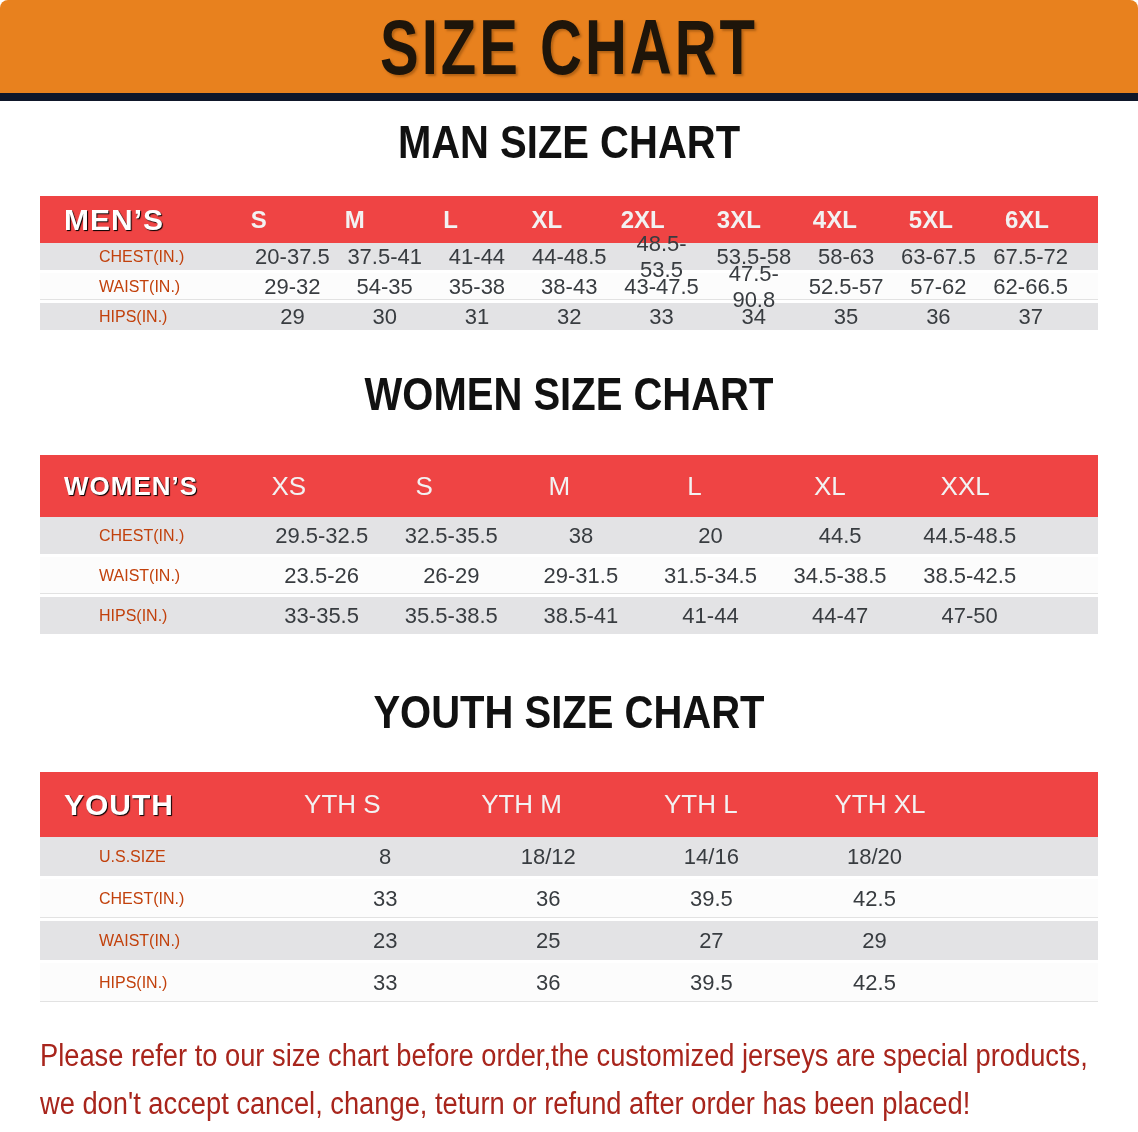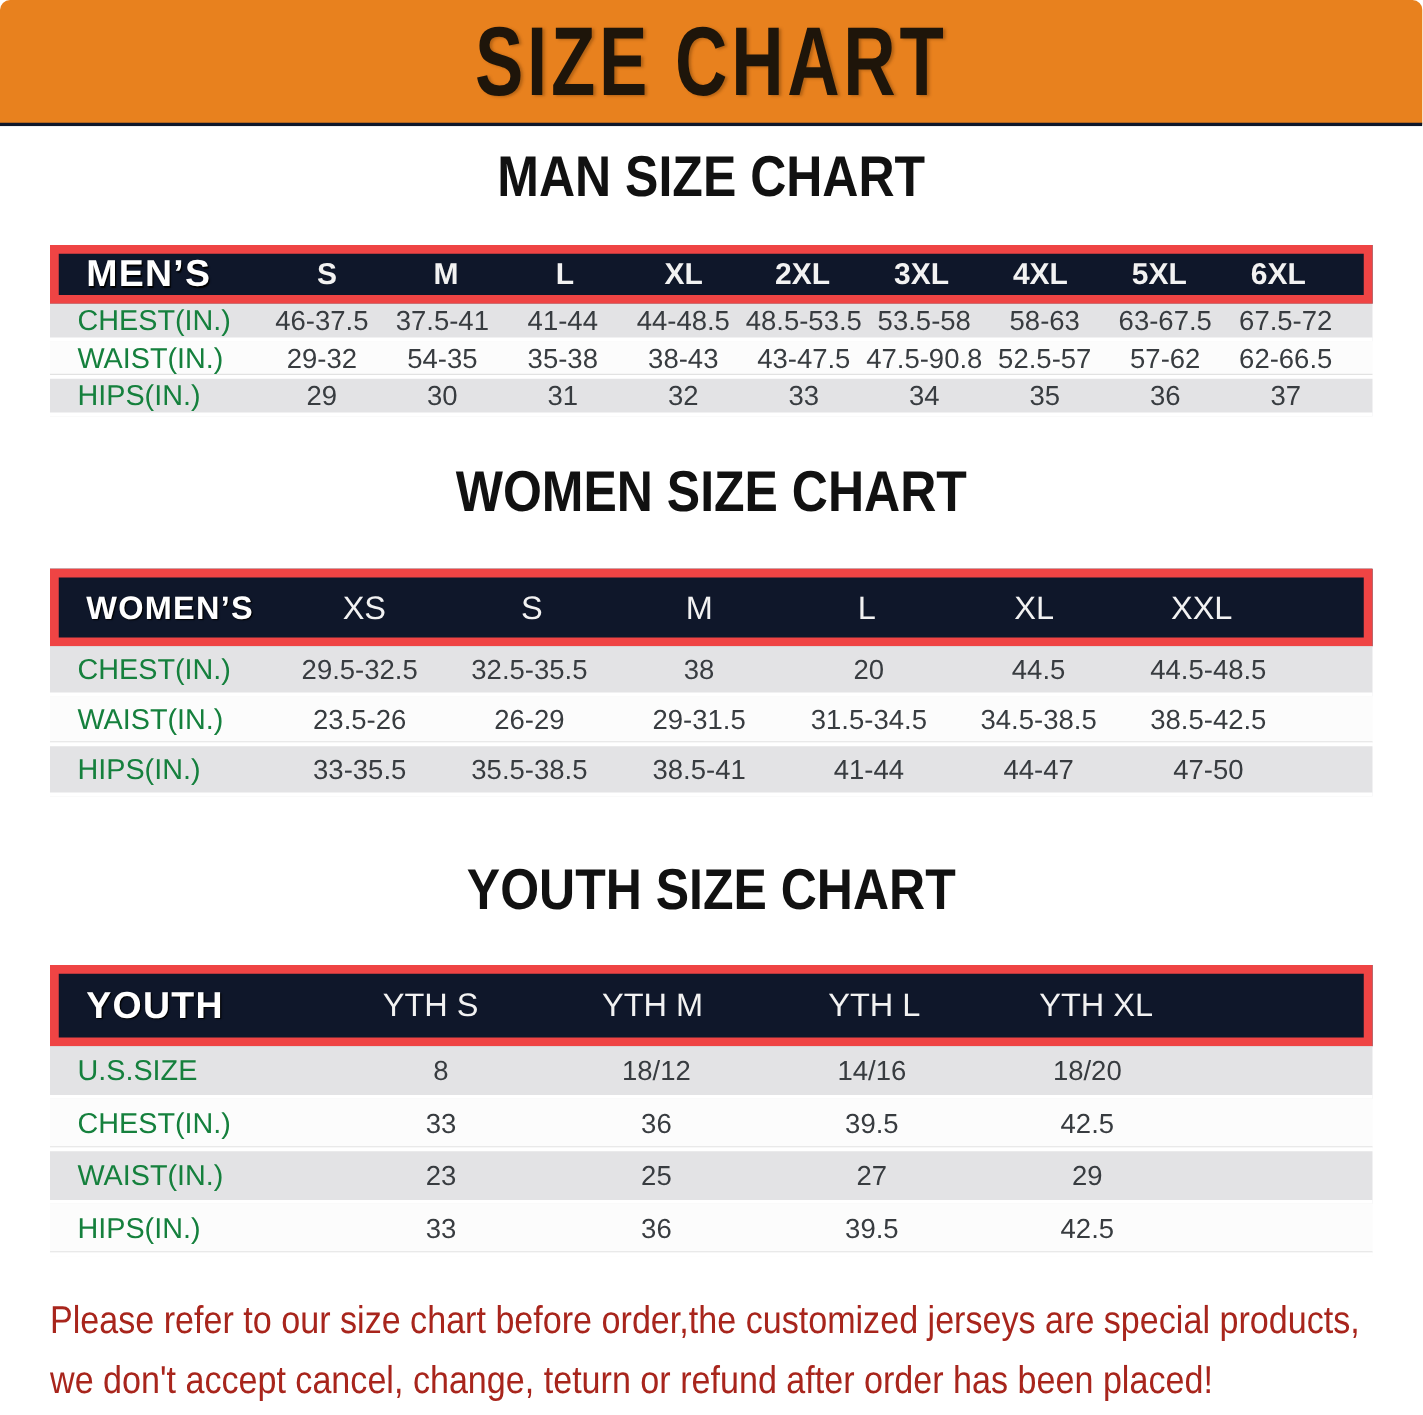--- a/index.html
+++ b/index.html
@@ -8,21 +8,21 @@
     background:#ffffff;
     font-family:"Liberation Sans", sans-serif;
     position:relative;
     overflow:hidden;
   }
 
   
   .banner {
     position:absolute; top:0; left:0; width:1138px; height:101px;
     background:#E8811E;
-    border-bottom:3px solid #0f172a;
+    border-bottom:8px solid #0f172a;
     border-radius:8px 8px 0 0;
     box-sizing:border-box;
     display:flex; align-items:center; justify-content:center;
   }
   .banner-title {
     display:inline-block;
     font-size:58px; font-weight:bold; letter-spacing:3px;
     color:#1E150A;
     transform:scaleY(1.35);
     text-shadow:2px 1px 2px rgba(80,40,0,0.35);
@@ -44,22 +44,22 @@
 
   
   .sch-table { position:absolute; left:40px; width:1058px; }
   #men-table   { top:196px; }
   #women-table { top:455px; }
   #youth-table { top:772px; }
 
   .sch-row { display:flex; align-items:center; width:100%; box-sizing:border-box; }
 
   .sch-head {
-    background:#0f172a;
-    border:7px solid #ef4444;
+    background:#ef4444;
+    border:2px solid #ef4444;
     color:#ffffff;
   }
   .table-men   .sch-head { height:47px; }
   .table-women .sch-head { height:62px; }
   .table-youth .sch-head { height:65px; }
 
   .sch-label {
     box-sizing:border-box;
     padding-left:22px;
     text-align:left;
@@ -82,21 +82,21 @@
   .table-men   .sch-spacer { width:2%; }
   .table-women .sch-label  { width:17%; }
   .table-women .sch-spacer { width:6%; }
   .table-youth .sch-label  { width:20%; }
   .table-youth .sch-spacer { width:12%; }
 
   .sch-body {
     color:#383C40; font-size:22px;
     border-bottom:3px solid #ffffff;
   }
-  .sch-body .sch-label { font-size:23px; color:#15803d; }
+  .sch-body .sch-label { font-size:16px; color:#c2410c;margin-left:37px; }
   .table-men   .sch-body { height:30px; }
   .table-women .sch-body { height:40px; }
   .table-youth .sch-body { height:42px;gap:30px; }
 
   .sch-body.gray  { background:#E3E3E5; }
   .sch-body.white { background:#FCFCFC; box-shadow:inset 0 -1px 0 #E2E2E2; }
 
   
   .disclaimer { position:absolute; top:1032px; left:40px; width:1098px; }
   .disc-line {
@@ -126,21 +126,21 @@
       <div class="sch-cell">XL</div>
       <div class="sch-cell">2XL</div>
       <div class="sch-cell">3XL</div>
       <div class="sch-cell">4XL</div>
       <div class="sch-cell">5XL</div>
       <div class="sch-cell">6XL</div>
       <div class="sch-spacer"></div>
     </div>
     <div class="sch-row sch-body gray">
       <div class="sch-label">CHEST(IN.)</div>
-      <div class="sch-cell">46-37.5</div>
+      <div class="sch-cell">20-37.5</div>
       <div class="sch-cell">37.5-41</div>
       <div class="sch-cell">41-44</div>
       <div class="sch-cell">44-48.5</div>
       <div class="sch-cell">48.5-53.5</div>
       <div class="sch-cell">53.5-58</div>
       <div class="sch-cell">58-63</div>
       <div class="sch-cell">63-67.5</div>
       <div class="sch-cell">67.5-72</div>
       <div class="sch-spacer"></div>
     </div>

